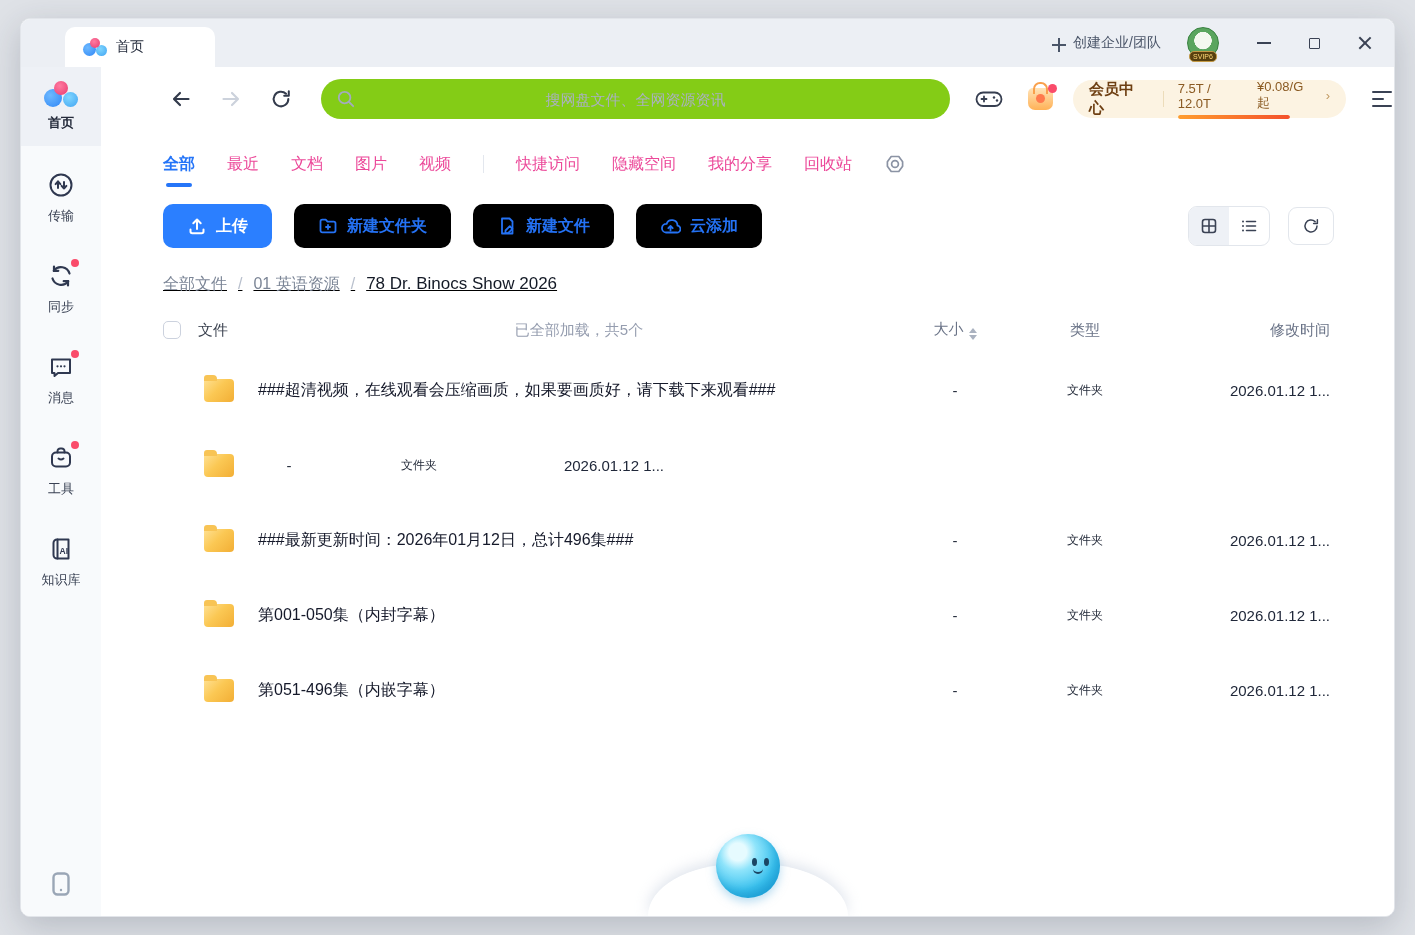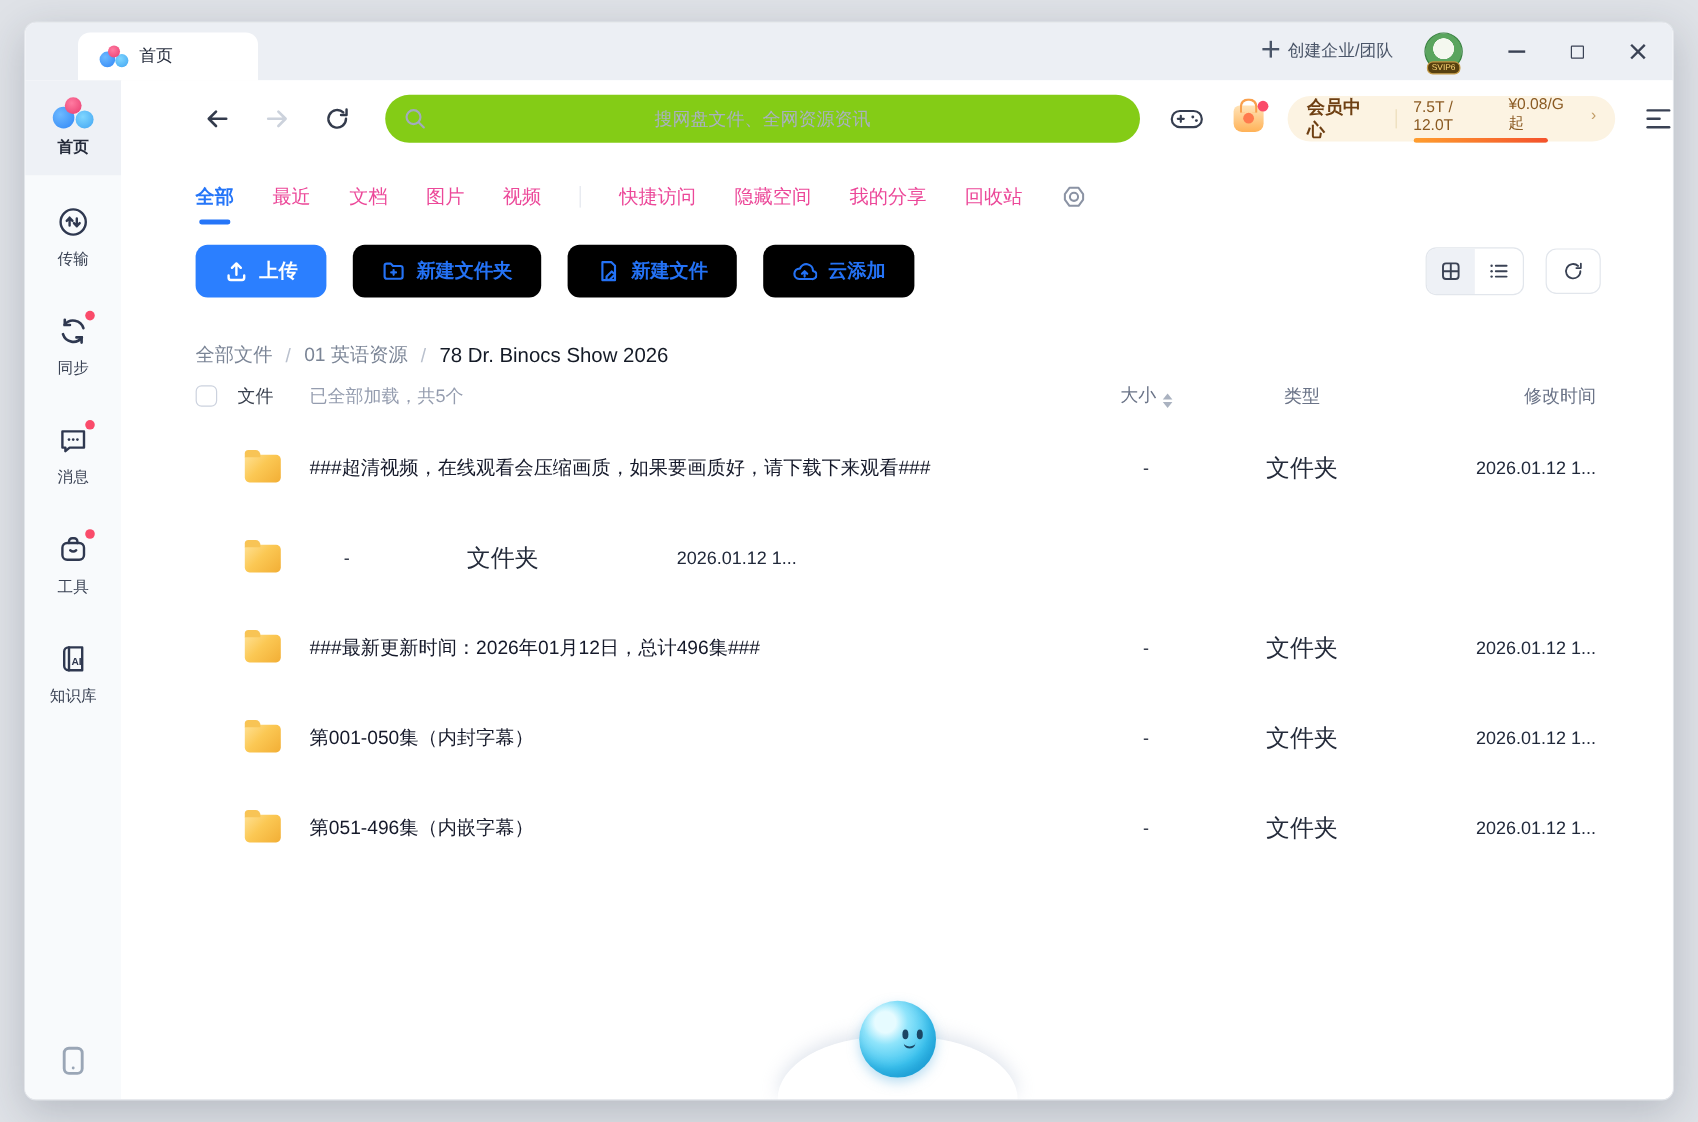--- a/index.html
+++ b/index.html
@@ -14,21 +14,21 @@
   .titlebar{ height:48px; background:#eceff4; display:flex; align-items:flex-end; position:relative; flex:0 0 auto; }
   .tab{ margin-left:44px; width:150px; height:40px; background:#fff; border-radius:10px 10px 0 0;
     display:flex; align-items:center; gap:9px; padding-left:18px; }
   .tab-label{ font-size:14px; color:#262d3d; }
   .pan-logo{ position:relative; width:24px; height:18px; flex:0 0 auto; }
   .pan-logo i{ position:absolute; border-radius:50%; }
   .pan-logo .c1{ left:0; bottom:0; width:13px; height:13px; background:radial-gradient(circle at 35% 35%,#6db9ff,#2f86f6); }
   .pan-logo .c2{ right:0; bottom:0; width:11px; height:11px; background:radial-gradient(circle at 40% 35%,#7fd6ff,#41a4f2); }
   .pan-logo .c3{ left:7px; top:0; width:10px; height:10px; background:radial-gradient(circle at 40% 35%,#ff7ba1,#e83a6e); z-index:2; }
   .titlebar-right{ position:absolute; right:22px; top:0; height:48px; display:flex; align-items:center; gap:26px; }
-  .create-team{ display:flex; align-items:flex-start; gap:7px; color:#4a5568; font-size:14px; cursor:pointer; }
+  .create-team{ display:flex; align-items:flex-end; gap:7px; color:#4a5568; font-size:14px; cursor:pointer; }
   .plus-glyph{ width:14px; height:14px; position:relative; }
   .plus-glyph::before,.plus-glyph::after{ content:""; position:absolute; background:#4a5568; }
   .plus-glyph::before{ left:6px; top:0; width:2px; height:14px; }
   .plus-glyph::after{ left:0; top:6px; width:14px; height:2px; }
   .avatar{ width:32px; height:32px; border-radius:50%; position:relative;
     background:radial-gradient(circle at 50% 42%, #f4f8ef 0 37%, #5aa55e 39% 100%); border:1px solid #37813f; }
   .avatar-badge{ position:absolute; left:50%; bottom:-4px; transform:translateX(-50%);
     background:#57400f; color:#ffd978; font-size:7px; line-height:9px; padding:0 3px;
     border-radius:5px; border:1px solid #c49a45; white-space:nowrap; }
   .winbtns{ display:flex; align-items:center; gap:38px; margin-left:12px; }
@@ -97,46 +97,46 @@
     padding:0 24px; cursor:pointer; }
   .abtn.primary{ background:#2b7fff; color:#fff; }
   .abtn.soft{ background:#000000; color:#2472f5; margin-left:22px; }
   .viewgroup{ margin-left:auto; display:flex; align-items:center; gap:18px; }
   .segment{ display:flex; border:1px solid #e2e6ec; border-radius:9px; overflow:hidden; background:#fff; }
   .seg-cell{ width:40px; height:38px; display:flex; align-items:center; justify-content:center; cursor:pointer; }
   .seg-cell.selected{ background:#eef1f6; }
   .round-btn{ width:46px; height:38px; border:1px solid #e2e6ec; border-radius:9px; display:flex; align-items:center; justify-content:center; cursor:pointer; background:#fff; }
 
   
-  .crumbs{ height:46px; display:flex; align-items:flex-end; padding-left:62px; font-size:16px; flex:0 0 auto; }
+  .crumbs{ height:46px; display:flex; align-items:center; padding-left:62px; font-size:16px; flex:0 0 auto;text-decoration:underline; }
   .crumb{ color:#7b8596; cursor:pointer; }
   .crumb-sep{ color:#b9c0cd; margin:0 11px; }
   .crumb.current{ color:#141a26; font-size:17px; cursor:default; }
 
   
   .thead{ height:46px; display:flex; align-items:center; padding:0 64px 0 62px; flex:0 0 auto; }
   .checkbox{ width:18px; height:18px; border:1.5px solid #ccd2de; border-radius:5px; background:#fff; cursor:pointer; flex:0 0 auto; }
   .th-file{ margin-left:17px; font-size:15px; color:#39404e; }
-  .th-loaded{ margin-left:30px; font-size:15px; color:#959daf; }
+  .th-loaded{ margin-left:30px; font-size:15px; color:#959daf;text-align:center; }
   .col-name{ flex:1; min-width:0; }
   .col-size{ width:110px; text-align:center; flex:0 0 auto; }
   .col-type{ width:150px; text-align:center; flex:0 0 auto; }
   .col-date{ width:170px; text-align:right; flex:0 0 auto; }
   .th-col{ font-size:15px; color:#6a7387; }
   .sort-ic{ display:inline-flex; flex-direction:column; gap:2px; margin-left:5px; vertical-align:1px; }
   .sort-ic i{ width:0; height:0; border-left:4px solid transparent; border-right:4px solid transparent; display:block; }
   .sort-up{ border-bottom:5px solid #aab2c0; } .sort-down{ border-top:5px solid #aab2c0; }
   .rows{ flex:1; overflow:hidden; }
   .frow{ height:75px; display:flex; align-items:center; padding:0 64px 0 62px; cursor:pointer; }
   .row-indent{ width:41px; flex:0 0 auto; }
   .folder-ic{ width:30px; height:23px; position:relative; background:linear-gradient(135deg,#ffe194 0%,#fbc854 45%,#f2ae35 100%); border-radius:2px 4px 4px 4px; flex:0 0 auto; }
   .folder-ic::before{ content:""; position:absolute; left:0; top:-4px; width:13px; height:6px; background:#f8c455; border-radius:3px 4px 0 0; }
   .fname{ margin-left:24px; font-size:16px; color:#15192a; white-space:nowrap; overflow:hidden; text-overflow:ellipsis; }
   .fsize{ font-size:15px; color:#2a3140; }
-  .ftype{ font-size:20px; color:#242b3a;text-align:center; }
+  .ftype{ font-size:12px; color:#242b3a;text-align:center; }
   .fdate{ font-size:15px; color:#20283a; }
 
   
   .mascot{ position:absolute; left:50%; bottom:0; transform:translateX(-50%); width:200px; height:58px; pointer-events:none; }
   .bump{ position:absolute; left:0; bottom:0; width:200px; height:52px; background:#fff; border-radius:100px 100px 0 0 / 58px 58px 0 0;
     box-shadow:0 -4px 14px rgba(186,198,216,.45); }
   .ball{ position:absolute; left:50%; transform:translateX(-50%); top:-24px; width:64px; height:64px; border-radius:50%;
     background:radial-gradient(circle at 34% 28%, #e6fbff 0 14%, #8fe4fb 30%, #3cc3ef 62%, #14a3dd 100%);
     box-shadow:inset -4px -6px 10px rgba(10,120,180,.35), 0 4px 10px rgba(120,190,230,.5); pointer-events:auto; cursor:pointer; }
   .ball .eye{ position:absolute; top:24px; width:5px; height:8px; border-radius:50%; background:#1b4664; }

